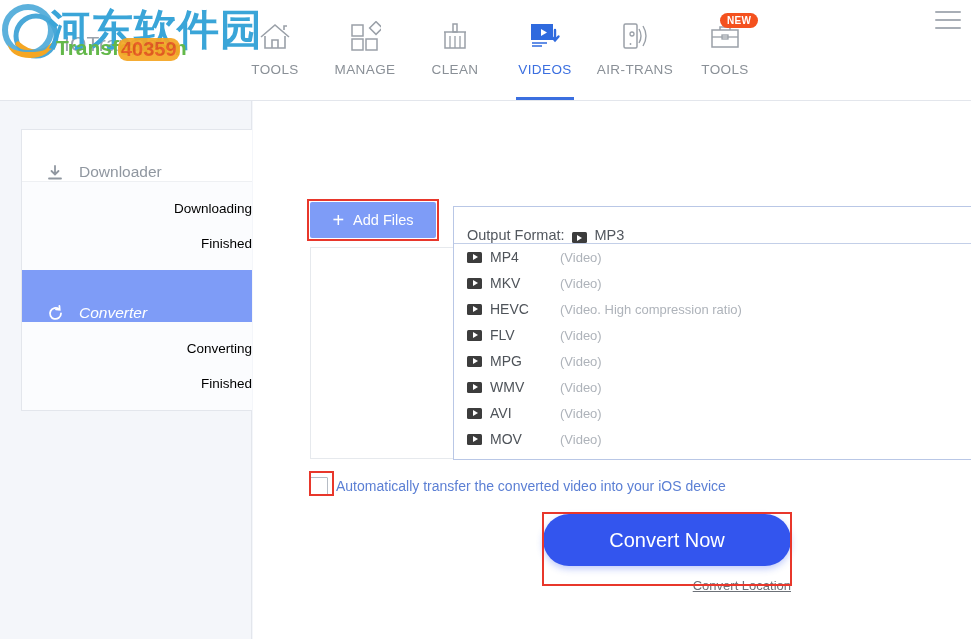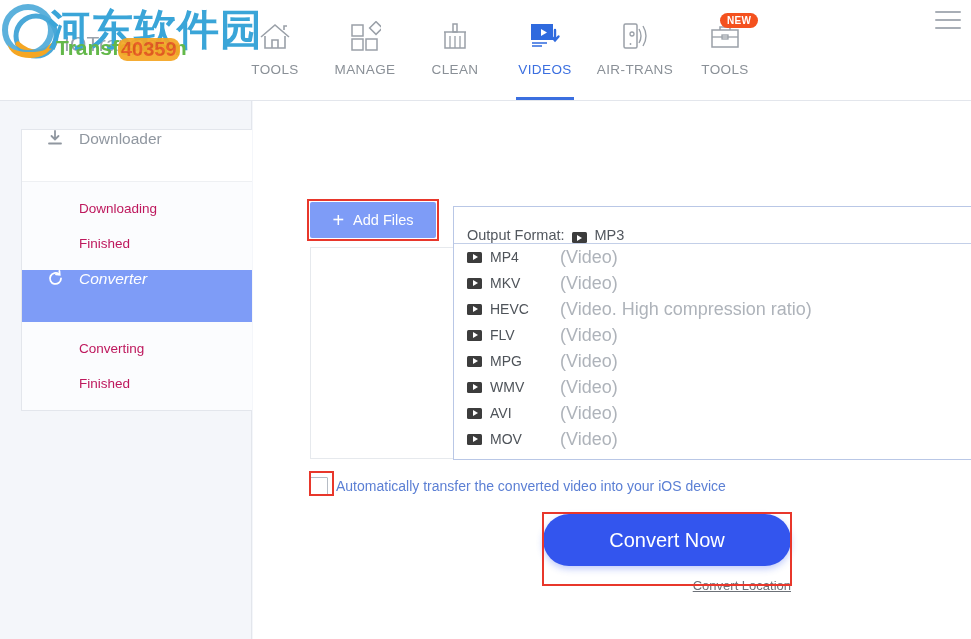--- a/index.html
+++ b/index.html
@@ -183,21 +183,21 @@
     width: 231px;
     background: #fbfcfe;
     border: 1px solid #e3e6ec;
     border-right: none;
   }
 
   .side-header {
     height: 52px;
     background: #ffffff;
     display: flex;
-    align-items: flex-start;
+    align-items: flex-end;
     padding-left: 23px;
     border-bottom: 1px solid #eef0f3;
     cursor: pointer;
   }
 
   .side-header .sh-icon {
     width: 20px;
     display: flex;
     align-items: center;
     justify-content: center;
@@ -208,22 +208,23 @@
     font-size: 15.5px;
     color: #9097a0;
   }
 
   .side-sub {
     height: 35px;
     display: flex;
     align-items: center;
     padding-left: 57px;
     font-size: 13.5px;
-    color: #be185d;
-    cursor: pointer;
+    color: #000000;
+    cursor: pointer;
+    justify-content: flex-end;
   }
 
   .side-group-pad { height: 9px; }
 
   .side-header.selected {
     background: #7e9cf7;
     border-bottom: none;
     font-style: italic;
   }
   .side-header.selected .sh-label { color: #ffffff; }
@@ -327,21 +328,21 @@
     margin-left: 1px;
   }
 
   .fmt-name {
     font-size: 14px;
     color: #4e5359;
     width: 70px;
   }
 
   .fmt-desc {
-    font-size: 18px;
+    font-size: 13px;
     color: #aeb3ba;
   }
 
   #dd-list-pad { height: 7px; }
 
   
   #check-row {
     position: absolute;
     left: 57px; top: 376px;
     display: flex;

